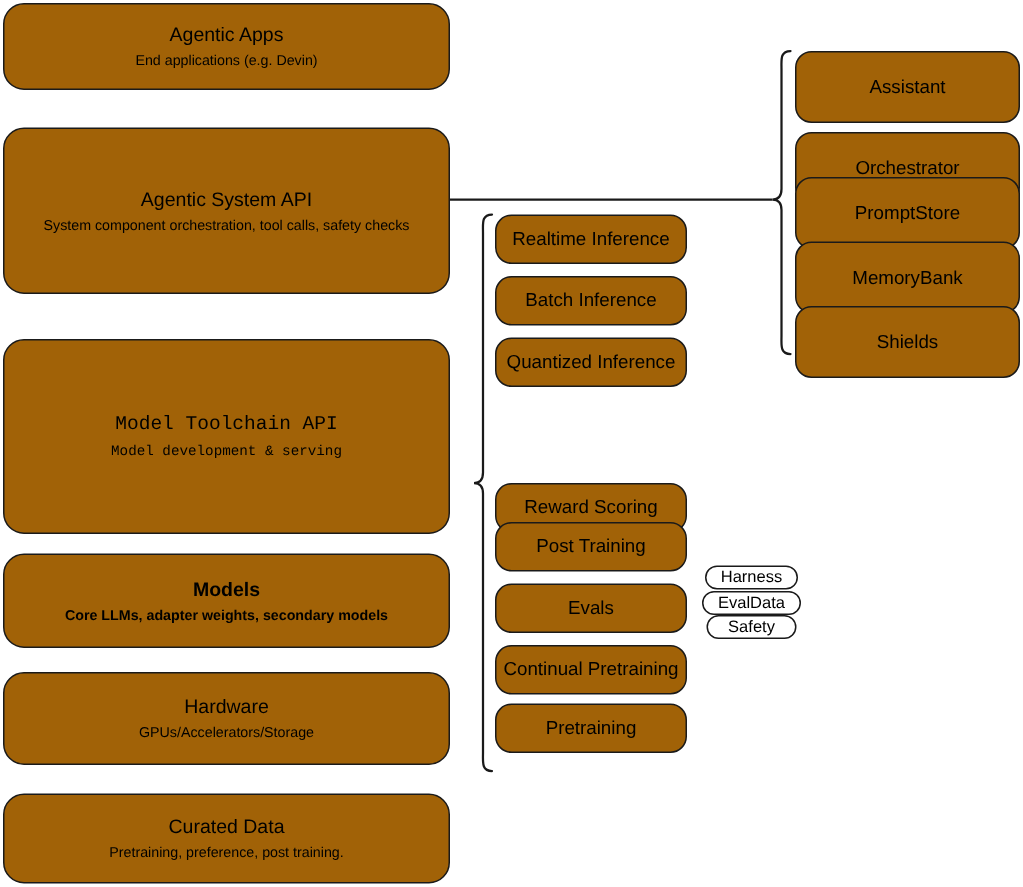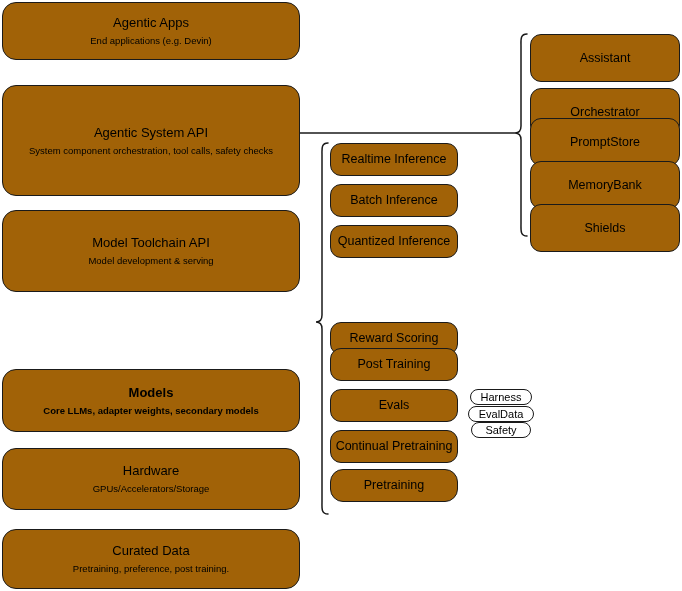--- a/index.html
+++ b/index.html
@@ -90,21 +90,21 @@
   }
   svg.overlay {
     position: absolute;
     left: 0; top: 0;
     width: 682px;
     height: 591px;
     pointer-events: none;
     z-index: 1;
   }
   .box, .pill { z-index: 2; }
-  .pill { z-index: 6; margin-top: 12px; }
+  .pill { z-index: 6; }
 </style>
 </head>
 <body>
 
 <div id="canvas">
 
   <svg class="overlay" viewBox="0 0 682 591">
 
     <path d="M 300 133 L 515 133" stroke="#1a1a1a" stroke-width="1.5" fill="none"></path>
 
@@ -128,21 +128,21 @@
   <div class="box stack-box" style="top:2px; height:58px;">
     <div class="title">Agentic Apps</div>
     <div class="subtitle">End applications (e.g. Devin)</div>
   </div>
 
   <div class="box stack-box" style="top:85px; height:111px;">
     <div class="title">Agentic System API</div>
     <div class="subtitle">System component orchestration, tool calls, safety checks</div>
   </div>
 
-  <div class="box stack-box" style="top:210px; height:82px;">
+  <div class="box stack-box" style="top:226px; height:130px;font-family:Liberation Mono, monospace;">
     <div class="title">Model Toolchain API</div>
     <div class="subtitle">Model development &amp; serving</div>
   </div>
 
   <div class="box stack-box" style="top:369px; height:63px;font-weight:bold;">
     <div class="title">Models</div>
     <div class="subtitle">Core LLMs, adapter weights, secondary models</div>
   </div>
 
   <div class="box stack-box" style="top:448px; height:62px;">
@@ -185,21 +185,21 @@
   </div>
   <div class="box svc-box mid-box" style="top:348px;">
     <div class="title">Post Training</div>
   </div>
   <div class="box svc-box mid-box" style="top:389px;">
     <div class="title">Evals</div>
   </div>
   <div class="box svc-box mid-box" style="top:430px;">
     <div class="title">Continual Pretraining</div>
   </div>
-  <div class="box svc-box mid-box" style="top:469px;border-radius:13px;">
+  <div class="box svc-box mid-box" style="top:469px;">
     <div class="title">Pretraining</div>
   </div>
 
   <div class="pill" style="left:470px; top:377px; width:62px;">
     <span>Harness</span>
   </div>
   <div class="pill" style="left:468px; top:394px; width:66px;">
     <span>EvalData</span>
   </div>
   <div class="pill" style="left:471px; top:410px; width:60px;">

